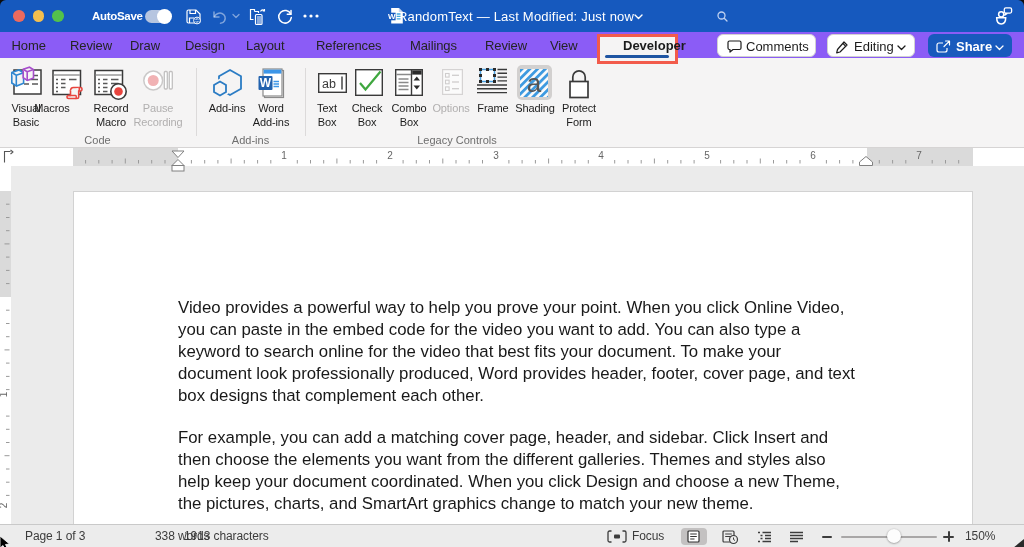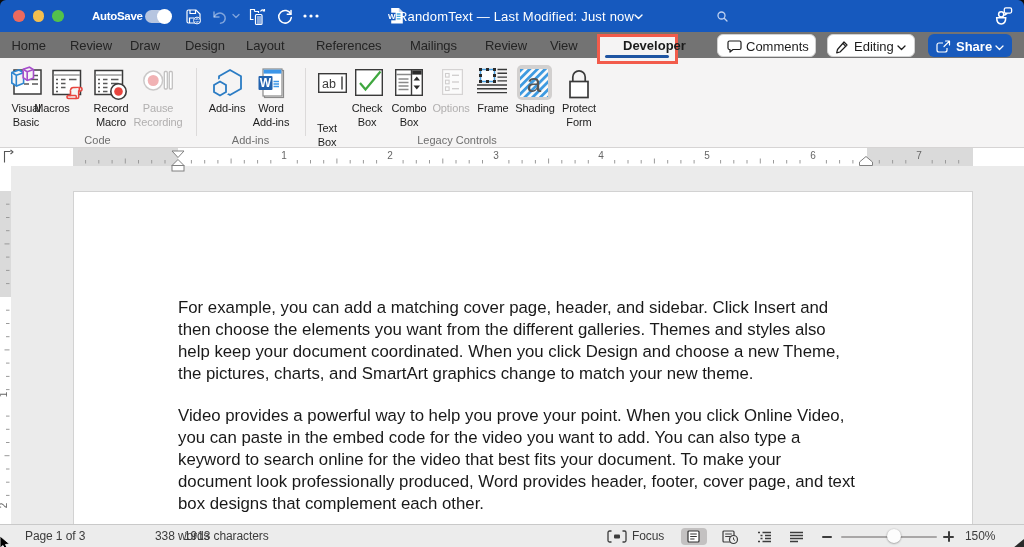--- a/index.html
+++ b/index.html
@@ -11,21 +11,21 @@
   
   #titlebar { left:0; top:0; width:1024px; height:32px; background:#1659be; }
   .tl { width:11.5px; height:11.5px; border-radius:50%; top:10px; }
   #autosave { left:92px; top:9.5px; color:#fff; font-size:11.5px; font-weight:700; letter-spacing:-0.3px; }
   #toggle { left:145px; top:9.5px; width:26px; height:13px; background:#b6c5e0; border-radius:7px; }
   #toggle .knob { position:absolute; right:-1px; top:-1px; width:15px; height:15px; background:#fff; border-radius:50%; }
   #doctitle { left:4px; top:9px; width:1024px; color:#fff; font-size:13px; font-weight:400; text-align:center; letter-spacing:0.2px; }
   #searchbox { left:710px; top:7px; width:274px; height:19px; background:#2d69c6; border:1px solid #4f82d2; border-radius:5px; color:#b7cdf2; font-size:13px; line-height:17px; padding-left:26px; letter-spacing:-0.1px; }
 
   
-  #tabrow { left:0; top:32px; width:1024px; height:26px; background:#737373; }
+  #tabrow { left:0; top:32px; width:1024px; height:26px; background:#8b5cf6; }
   .tab { position:absolute; top:5.5px; font-size:13px; color:#242424; letter-spacing:-0.1px; }
   #devwrap { left:597px; top:2px; width:81px; height:30px; border:3px solid #f25b4b; z-index:5; background:#f5f4f4; }
   #devtab { position:absolute; left:23px; top:1px; font-size:13px; font-weight:700; color:#1b1b1b; }
   #devunderline { position:absolute; left:5px; top:18px; width:64px; height:3px; background:#1f55a2; border-radius:1.5px; }
   .tbtn { position:absolute; top:2px; height:23px; background:#fff; border:1px solid #d1d1d1; border-radius:6px; font-size:13px; color:#1c1c1c; }
   #sharebtn { position:absolute; top:2px; height:23px; background:#185abd; border-radius:6px; font-size:13px; font-weight:700; color:#fff; }
 
   
   #ribbon { left:0; top:58px; width:1024px; height:90px; background:#f5f4f4; border-bottom:1px solid #d6d4d4; }
   .rlabel { position:absolute; top:44px; font-size:11px; color:#1d1d1d; text-align:center; line-height:13.5px; letter-spacing:-0.1px; }
@@ -296,21 +296,21 @@
   <div class="rlabel" style="left:4px; width:44px;">Visual<br>Basic</div>
   <div class="rlabel" style="left:23px; width:58px;">Macros</div>
   <div class="rlabel" style="left:81px; width:60px;">Record<br>Macro</div>
   <div class="rlabel dis" style="left:124px; width:68px;">Pause<br>Recording</div>
   <div class="glabel" style="left:70px; width:55px;">Code</div>
   <div class="vsep" style="left:196px;"></div>
   <div class="rlabel" style="left:202px; width:50px;">Add-ins</div>
   <div class="rlabel" style="left:246px; width:50px;">Word<br>Add-ins</div>
   <div class="glabel" style="left:223px; width:55px;">Add-ins</div>
   <div class="vsep" style="left:305px;"></div>
-  <div class="rlabel" style="left:311px; width:32px;margin-top:20px;">Text<br>Box</div>
+  <div class="rlabel" style="left:311px; width:32px;">Text<br>Box</div>
   <div class="rlabel" style="left:348px; width:38px;">Check<br>Box</div>
   <div class="rlabel" style="left:385px; width:48px;">Combo<br>Box</div>
   <div class="rlabel dis" style="left:426px; width:50px;">Options</div>
   <div class="rlabel" style="left:471px; width:44px;">Frame</div>
   <div class="rlabel" style="left:509px; width:52px;">Shading</div>
   <div class="rlabel" style="left:555px; width:48px;">Protect<br>Form</div>
   <div class="glabel" style="left:402px; width:110px;">Legacy Controls</div>
 </div>
 
 <div class="abs" id="rulerrow">
@@ -425,29 +425,29 @@
         <line x1="4.5" y1="77.9" x2="9.5" y2="77.9" stroke="#9a9a9a" stroke-width="1"></line>
         <line x1="6" y1="91.1" x2="9.5" y2="91.1" stroke="#9a9a9a" stroke-width="1"></line>
         <line x1="6" y1="104.4" x2="9.5" y2="104.4" stroke="#9a9a9a" stroke-width="1"></line>
         <line x1="6" y1="117.6" x2="9.5" y2="117.6" stroke="#9a9a9a" stroke-width="1"></line>
       </svg>
     <span class="vnum" style="top:223px;">1</span>
     <span class="vnum" style="top:334px;">2</span>
   </div>
   <div id="page"></div>
   <div id="doctext">
-    <p>For example, you can add a matching cover page, header, and sidebar. Click Insert and<br>
-    then choose the elements you want from the different galleries. Themes and styles also<br>
-    help keep your document coordinated. When you click Design and choose a new Theme,<br>
-    the pictures, charts, and SmartArt graphics change to match your new theme.</p>
     <p>Video provides a powerful way to help you prove your point. When you click Online Video,<br>
     you can paste in the embed code for the video you want to add. You can also type a<br>
     keyword to search online for the video that best fits your document. To make your<br>
     document look professionally produced, Word provides header, footer, cover page, and text<br>
     box designs that complement each other.</p>
+    <p>For example, you can add a matching cover page, header, and sidebar. Click Insert and<br>
+    then choose the elements you want from the different galleries. Themes and styles also<br>
+    help keep your document coordinated. When you click Design and choose a new Theme,<br>
+    the pictures, charts, and SmartArt graphics change to match your new theme.</p>
   </div>
 </div>
 
 <div class="abs" id="statusbar">
   <span class="sbt" style="left:25px;">Page 1 of 3</span>
   <span class="sbt" style="left:107px;margin-left:48px;">338 words</span>
   <span class="sbt" style="left:184px;">1913 characters</span>
   <span class="sbt" style="left:632px;">Focus</span>
   <span class="sbt" style="left:965px;">150%</span>
 

